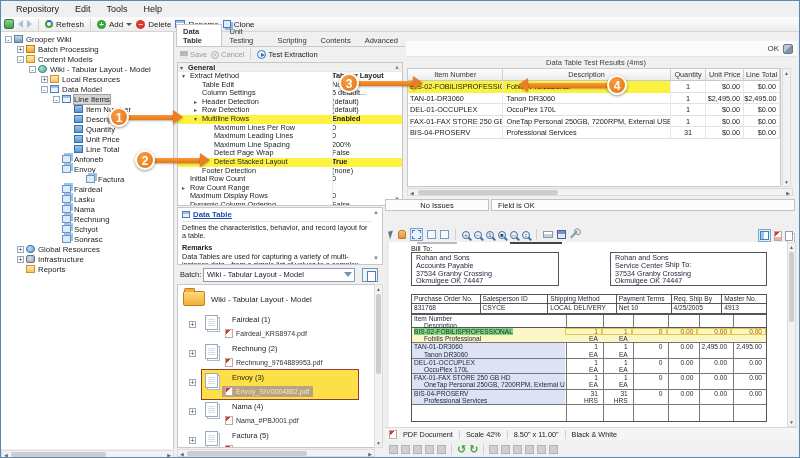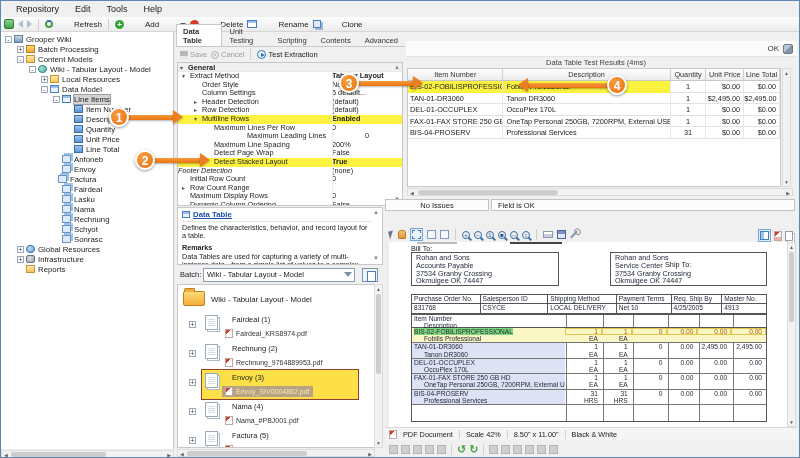--- a/index.html
+++ b/index.html
@@ -5,21 +5,21 @@
   html,body{margin:0;padding:0;background:#dfe5ec;}
   #app{position:relative;width:800px;height:458px;background:#f0f0f0;border:1px solid #5a87b5;
        font-family:"Liberation Sans","DejaVu Sans",sans-serif;font-size:8px;color:#222;overflow:hidden;box-sizing:border-box;}
   #app *{box-sizing:border-box;}
 
   
   #menubar{position:absolute;left:0;top:0;width:798px;height:16px;background:#f0f0f0;display:flex;align-items:center;padding-left:8px;gap:2px;}
   .menu-item{font-size:9px;padding:1px 7px;color:#222;}
   #toolbar{position:absolute;left:0;top:16px;width:798px;height:15px;background:linear-gradient(#fdfdfd,#ececec);border-bottom:1px solid #d5d5d5;display:flex;align-items:center;padding-left:3px;gap:4px;font-size:8px;}
   .tsep{width:1px;height:11px;background:#d0d0d0;margin:0 2px;}
-  .tbtn{display:flex;align-items:center;gap:21px;color:#222;text-align:center;}
+  .tbtn{display:flex;align-items:center;gap:3px;color:#222;text-align:center;}
   .ic{display:inline-block;vertical-align:middle;}
   .ic-nav{width:10px;height:10px;background:linear-gradient(#8fd48f,#3f9f4f);border:1px solid #2e7d32;border-radius:2px;}
   .arr-l{width:0;height:0;border-top:4px solid transparent;border-bottom:4px solid transparent;border-right:5px solid #a9bfd4;}
   .arr-r{width:0;height:0;border-top:4px solid transparent;border-bottom:4px solid transparent;border-left:5px solid #a9bfd4;}
   .ic-refresh{width:8px;height:8px;border:2px solid #44a044;border-radius:50%;border-top-color:#2a6ec0;}
   .ic-add{width:9px;height:9px;background:#35a435;border-radius:50%;color:#fff;font-size:8px;line-height:9px;text-align:center;font-weight:bold;}
   .ic-add::after{content:"+";}
   .ic-del{width:9px;height:9px;background:#d43b2a;border-radius:50%;color:#fff;font-size:8px;line-height:8px;text-align:center;font-weight:bold;}
   .ic-del::after{content:"–";}
   .ic-rename{width:10px;height:8px;background:#fff;border:1px solid #4a7dbd;box-shadow:inset 0 2px 0 #9ec1e8;}
@@ -261,21 +261,21 @@
       <div class="trow" style="padding-left: 64px;"><span class="exp" style="visibility: hidden;"></span><span class="ticon i-field"></span><span class="tlabel">Quantity</span></div>
 
       <div class="trow" style="padding-left: 64px;"><span class="exp" style="visibility: hidden;"></span><span class="ticon i-field"></span><span class="tlabel">Unit Price</span></div>
 
       <div class="trow" style="padding-left: 64px;"><span class="exp" style="visibility: hidden;"></span><span class="ticon i-field"></span><span class="tlabel">Line Total</span></div>
 
       <div class="trow" style="padding-left: 52px;"><span class="exp" style="visibility: hidden;"></span><span class="ticon i-doctype"></span><span class="tlabel">Anfoneb</span></div>
 
       <div class="trow" style="padding-left: 52px;"><span class="exp" style="visibility: hidden;"></span><span class="ticon i-doctype"></span><span class="tlabel">Envoy</span></div>
 
-      <div class="trow" style="padding-left: 48px;"><span class="exp" style="visibility: hidden;"></span><span class="ticon i-doctype"></span><span class="tlabel">Factura</span></div>
+      <div class="trow" style="padding-left: 76px;"><span class="exp" style="visibility: hidden;"></span><span class="ticon i-doctype"></span><span class="tlabel">Factura</span></div>
 
       <div class="trow" style="padding-left: 52px;"><span class="exp" style="visibility: hidden;"></span><span class="ticon i-doctype"></span><span class="tlabel">Fairdeal</span></div>
 
       <div class="trow" style="padding-left: 52px;"><span class="exp" style="visibility: hidden;"></span><span class="ticon i-doctype"></span><span class="tlabel">Lasku</span></div>
 
       <div class="trow" style="padding-left: 52px;"><span class="exp" style="visibility: hidden;"></span><span class="ticon i-doctype"></span><span class="tlabel">Nama</span></div>
 
       <div class="trow" style="padding-left: 52px;"><span class="exp" style="visibility: hidden;"></span><span class="ticon i-doctype"></span><span class="tlabel">Rechnung</span></div>
 
       <div class="trow" style="padding-left: 52px;"><span class="exp" style="visibility: hidden;"></span><span class="ticon i-doctype"></span><span class="tlabel">Schyot</span></div>
@@ -319,41 +319,41 @@
       </span>
   </div>
 
   <div id="pgrid">
     <div class="vdiv"></div>
     <div class="pcat"><span class="pexp">▾</span><span>General</span></div>
     <div>
 
         <div class="prow"><span class="plabel" style="padding-left: 12px;"><span class="pexp">▾</span><span>Extract Method</span></span><span class="pvalue vb">Tabular Layout</span></div>
 
-        <div class="prow"><span class="plabel" style="padding-left: 24px;"><span class="pexp" style="visibility: hidden;"></span><span>Order Style</span></span><span class="pvalue">Normal</span></div>
+        <div class="prow"><span class="plabel" style="padding-left: 24px;"><span class="pexp" style="visibility: hidden;"></span><span>Table Edit</span></span><span class="pvalue">Normal</span></div>
 
         <div class="prow"><span class="plabel" style="padding-left: 24px;"><span class="pexp" style="visibility: hidden;"></span><span>Column Settings</span></span><span class="pvalue">5 default...</span></div>
 
         <div class="prow"><span class="plabel" style="padding-left: 24px;"><span class="pexp">▸</span><span>Header Detection</span></span><span class="pvalue">(default)</span></div>
 
         <div class="prow"><span class="plabel" style="padding-left: 24px;"><span class="pexp">▸</span><span>Row Detection</span></span><span class="pvalue">(default)</span></div>
 
         <div class="prow hl"><span class="plabel" style="padding-left: 24px;"><span class="pexp">▾</span><span>Multiline Rows</span></span><span class="pvalue vb">Enabled</span></div>
 
         <div class="prow"><span class="plabel" style="padding-left: 36px;"><span class="pexp" style="visibility: hidden;"></span><span>Maximum Lines Per Row</span></span><span class="pvalue">0</span></div>
 
-        <div class="prow"><span class="plabel" style="padding-left: 36px; margin-left: 33px;"><span class="pexp" style="visibility: hidden;"></span><span>Maximum Leading Lines</span></span><span class="pvalue">0</span></div>
+        <div class="prow"><span class="plabel" style="padding-left: 36px;"><span class="pexp" style="visibility: hidden;"></span><span>Maximum Leading Lines</span></span><span class="pvalue">0</span></div>
 
         <div class="prow"><span class="plabel" style="padding-left: 36px;"><span class="pexp" style="visibility: hidden;"></span><span>Maximum Line Spacing</span></span><span class="pvalue">200%</span></div>
 
         <div class="prow"><span class="plabel" style="padding-left: 36px;"><span class="pexp" style="visibility: hidden;"></span><span>Detect Page Wrap</span></span><span class="pvalue">False</span></div>
 
         <div class="prow hl"><span class="plabel" style="padding-left: 36px;"><span class="pexp" style="visibility: hidden;"></span><span>Detect Stacked Layout</span></span><span class="pvalue vb">True</span></div>
 
-        <div class="prow"><span class="plabel" style=" font-style: italic;"><span class="pexp" style="visibility: hidden;"></span><span>Footer Detection</span></span><span class="pvalue">(none)</span></div>
+        <div class="prow"><span class="plabel" style="padding-left: 24px;"><span class="pexp" style="visibility: hidden;"></span><span>Footer Detection</span></span><span class="pvalue">(none)</span></div>
 
         <div class="prow"><span class="plabel" style="padding-left: 12px;"><span class="pexp" style="visibility: hidden;"></span><span>Initial Row Count</span></span><span class="pvalue">0</span></div>
 
         <div class="prow"><span class="plabel" style="padding-left: 12px;"><span class="pexp">▸</span><span>Row Count Range</span></span><span class="pvalue"></span></div>
 
         <div class="prow"><span class="plabel" style="padding-left: 12px;"><span class="pexp" style="visibility: hidden;"></span><span>Maximum Display Rows</span></span><span class="pvalue">0</span></div>
 
         <div class="prow"><span class="plabel" style="padding-left: 12px;"><span class="pexp" style="visibility: hidden;"></span><span>Dynamic Column Ordering</span></span><span class="pvalue">False</span></div>
       </div>
   </div>

